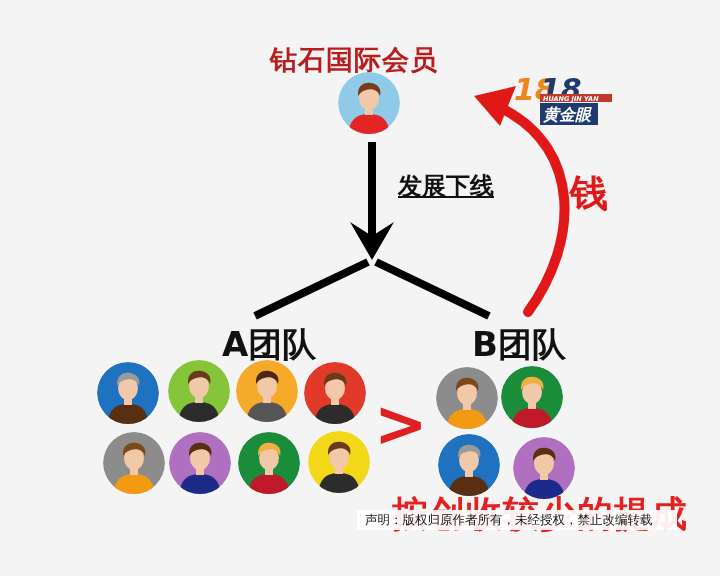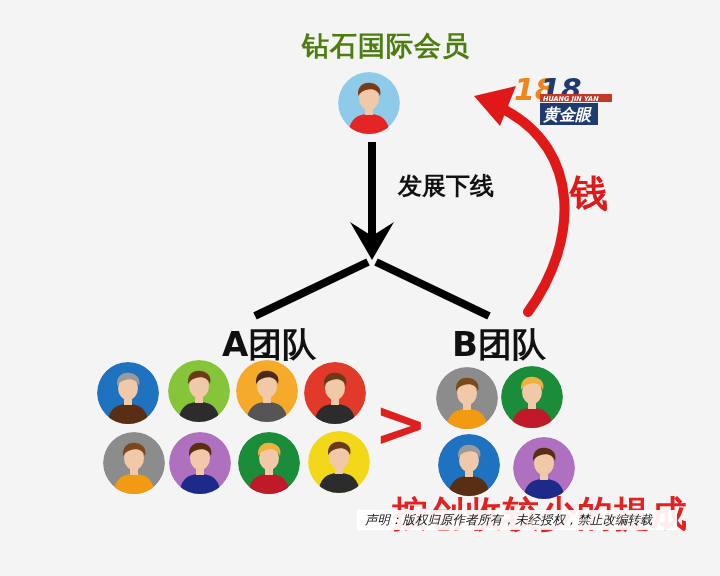--- a/index.html
+++ b/index.html
@@ -1,22 +1,22 @@
 <!DOCTYPE html>
 <html><head>
 <meta charset="utf-8">
 <style>
   html,body{margin:0;padding:0;}
   body{width:720px;height:576px;background:#f4f4f4;position:relative;overflow:hidden;font-family:"DejaVu Sans",sans-serif;}
   .abs{position:absolute;}
-  .title{left:270px;top:28px;width:200px;text-align:right;font-size:27px;font-weight:bold;color:#4d7c0f;letter-spacing:1px;}
+  .title{left:270px;top:42px;width:200px;text-align:left;font-size:27px;font-weight:bold;color:#b91c1c;letter-spacing:1px;}
   .lbl{font-size:34px;font-weight:bold;color:#111;}
   .money{font-size:38px;font-weight:bold;color:#e01818;}
   .claim{left:392px;top:490px;font-size:36px;font-weight:bold;color:#e52020;letter-spacing:1px;}
-  .disc{left:357px;top:510px;width:320px;height:20px;background:rgba(255,255,255,0.92);font-size:12.5px;color:#111;line-height:20px;padding-left:8px;box-sizing:border-box;font-style:italic;}
+  .disc{left:357px;top:510px;width:320px;height:20px;background:rgba(255,255,255,0.92);font-size:12.5px;color:#111;line-height:20px;padding-left:8px;box-sizing:border-box;}
   .avatar{width:62px;height:62px;border-radius:50%;overflow:hidden;}
   .gt{left:374px;top:392px;font-size:64px;font-weight:bold;color:#e02020;line-height:1;}
   .logo{left:514px;top:70px;width:100px;height:56px;font-style:italic;}
 </style>
 </head>
 <body>
 
 <div class="abs title">钻石国际会员</div>
 
 <div class="abs logo">
@@ -45,24 +45,24 @@
 <div class="abs avatar" style="left:338px;top:72px;">
   <svg width="62" height="62" viewBox="0 0 62 62">
     <circle cx="31" cy="31" r="31" fill="#8fcbe8"></circle>
     <path d="M10,62 C12,46 20,42 31,42 C42,42 50,46 52,62 Z" fill="#e52525"></path>
     <rect x="27" y="34" width="8" height="9" fill="#f2c9a8"></rect>
     <ellipse cx="31" cy="26" rx="10" ry="12" fill="#f2c9a8"></ellipse>
     <path d="M20,24 C19,12 28,10 33,11 C40,12 44,17 42,24 C40,18 34,16 28,18 C24,19 22,21 20,24 Z" fill="#7a3b1c"></path>
   </svg>
 </div>
 
-<div class="abs lbl" style="left:398px;top:170px;font-size:24px;">发展下线</div>
+<div class="abs lbl" style="left:398px;top:170px;font-size:24px;text-decoration:underline;">发展下线</div>
 <div class="abs money" style="left:570px;top:168px;">钱</div>
 <div class="abs lbl" style="left:222px;top:322px;">A团队</div>
-<div class="abs lbl" style="left:452px;top:322px;text-align:center;">B团队</div>
+<div class="abs lbl" style="left:472px;top:322px;text-align:center;">B团队</div>
 
 <div id="teamA">
     <div class="abs avatar" style="left: 97px; top: 362px;"><svg width="62" height="62" viewBox="0 0 62 62">
     <circle cx="31" cy="31" r="31" fill="#1f72c0"></circle>
     <path d="M10,62 C12,46 20,42 31,42 C42,42 50,46 52,62 Z" fill="#5a2e12"></path>
     <rect x="27" y="34" width="8" height="9" fill="#f2c9a8"></rect>
     <ellipse cx="31" cy="26" rx="10" ry="12" fill="#f2c9a8"></ellipse>
     <path d="M20,24 C19,12 28,10 33,11 C40,12 44,17 42,24 C40,18 34,16 28,18 C24,19 22,21 20,24 Z" fill="#9a9a9a"></path>
   </svg></div>
     <div class="abs avatar" style="left: 168px; top: 360px;"><svg width="62" height="62" viewBox="0 0 62 62">

